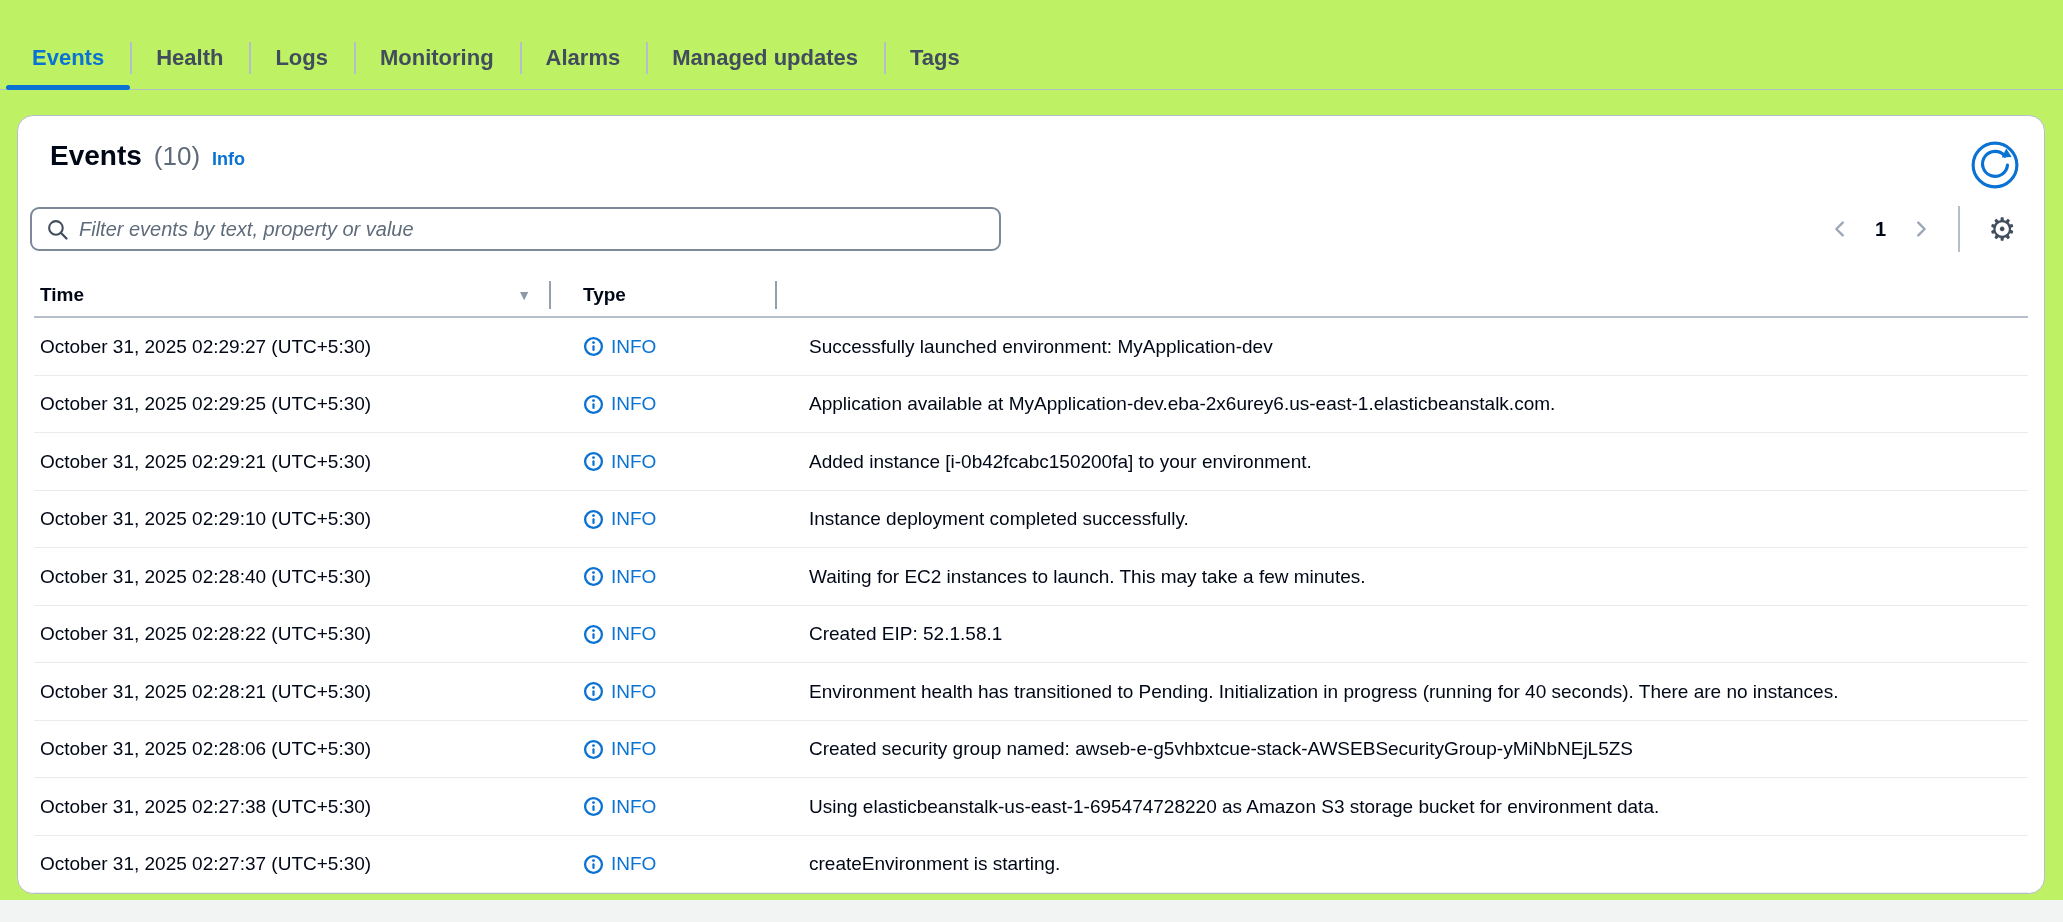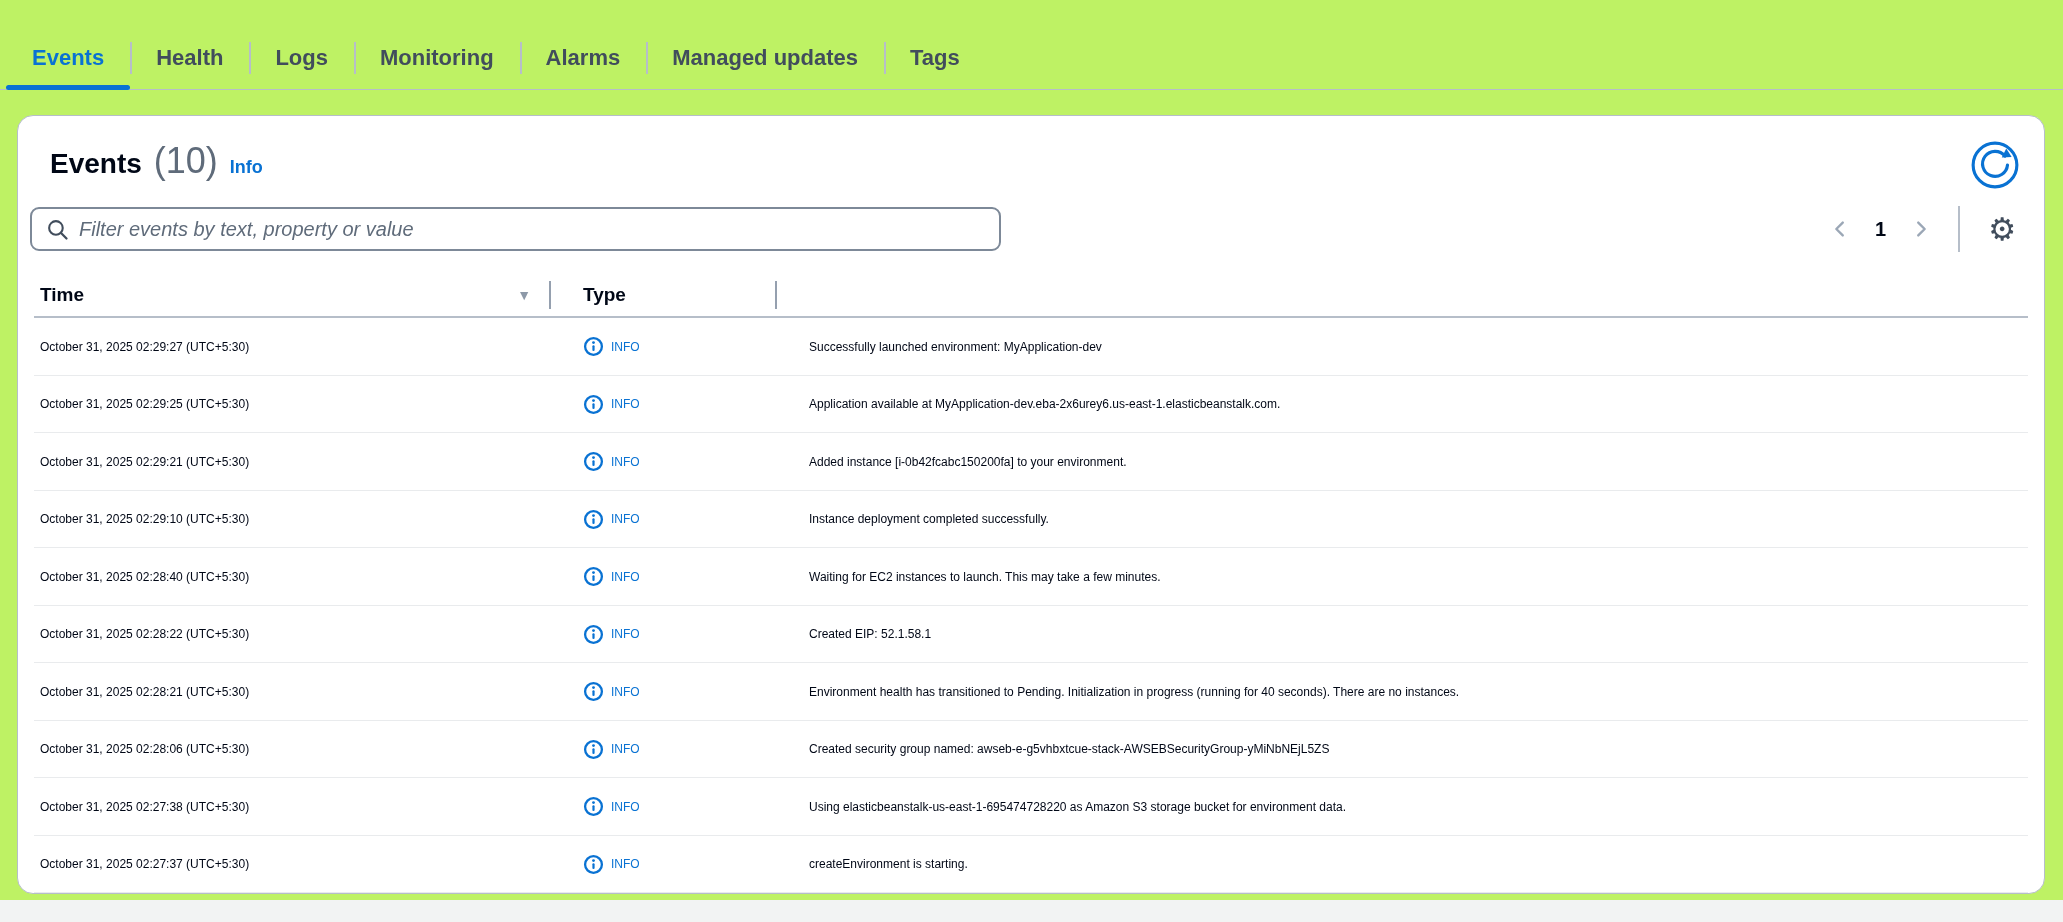--- a/index.html
+++ b/index.html
@@ -13,21 +13,21 @@
   .tab:not(:first-child)::before { content:""; position:absolute; left:0; top:50%; transform:translateY(-50%);
          width:2px; height:32px; background:#b6bec9; }
   .tab.active { color:#0972d3; }
   .tab.active::after { content:""; position:absolute; left:0; right:0; bottom:-1px; height:5px; background:#0972d3; border-radius:3px; }
 
   
   .panel { margin:25px 18px 0 17px; background:#fff; border:1px solid #b6bec9; border-radius:16px; height:779px; overflow:hidden; }
   .panel-header { display:flex; justify-content:space-between; align-items:flex-start; padding:24px 24px 0 14px; }
   .title-group { display:flex; align-items:baseline; gap:12px; padding-left:18px; }
   .panel-title { font-size:28px; font-weight:700; color:#000716; display:inline; }
-  .counter { font-size:36px; font-weight:400; color:#5f6b7a; }
+  .counter { font-size:26px; font-weight:400; color:#5f6b7a; }
   .info-link { font-size:18px; font-weight:700; color:#0972d3; text-decoration:none; cursor:pointer; }
   .refresh-btn { background:none; border:none; cursor:pointer; width:50px; height:50px; padding:0; }
 
   
   .toolbar { display:flex; justify-content:space-between; align-items:center; margin-top:16px; padding:0 24px 0 12px; }
   .filter-box { display:flex; align-items:center; gap:10px; width:971px; height:44px;
                 border:2px solid #7d8998; border-radius:9px; padding:0 14px; background:#fff; }
   .filter-input { flex:1; border:none; outline:none; font-family:inherit; font-size:20px; color:#000716; background:transparent; }
   .filter-input::placeholder { color:#5f6b7a; font-style:italic; }
   .pager { display:flex; align-items:center; gap:16px; }
@@ -40,21 +40,21 @@
   
   .table { margin:22px 16px 0 16px; }
   .thead { display:grid; grid-template-columns:517px 226px 1fr; align-items:center; height:44px;
            border-bottom:2px solid #b6bec9; }
   .hcell { position:relative; display:flex; align-items:center; height:100%; font-size:19px; font-weight:700; color:#000716; padding-left:32px;gap:24px; }
   .hcell::after { content:""; position:absolute; right:0; top:50%; transform:translateY(-50%); width:2px; height:28px; background:#95a0af; }
   .hcell-time { padding-left:6px; justify-content:space-between; }
   .sort-ic { font-size:14px; color:#8d99a8; margin-right:20px; cursor:pointer; }
 
   .row { display:grid; grid-template-columns:517px 226px 1fr; align-items:center; height:57.5px; border-bottom:1px solid #e9ebed; }
-  .cell { font-size:12px; color:#000716; white-space:nowrap; overflow:hidden; }
+  .cell { font-size:19px; color:#000716; white-space:nowrap; overflow:hidden; }
   .cell-time { padding-left:6px; }
   .cell-type { padding-left:32px; display:flex; align-items:center; gap:7px; color:#0972d3; }
   .cell-details { padding-left:32px; }
 
   .footer-strip { position:absolute; left:0; right:0; bottom:0; height:22px; background:#f2f3f3; }
 </style>
 </head>
 <body>
 
 <div class="screen">

